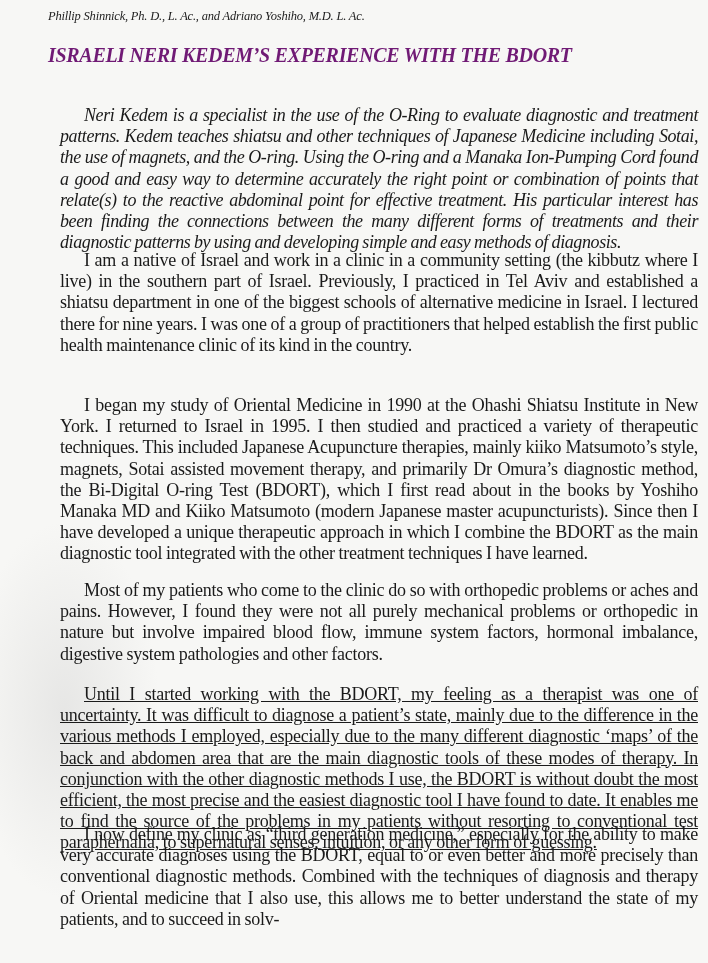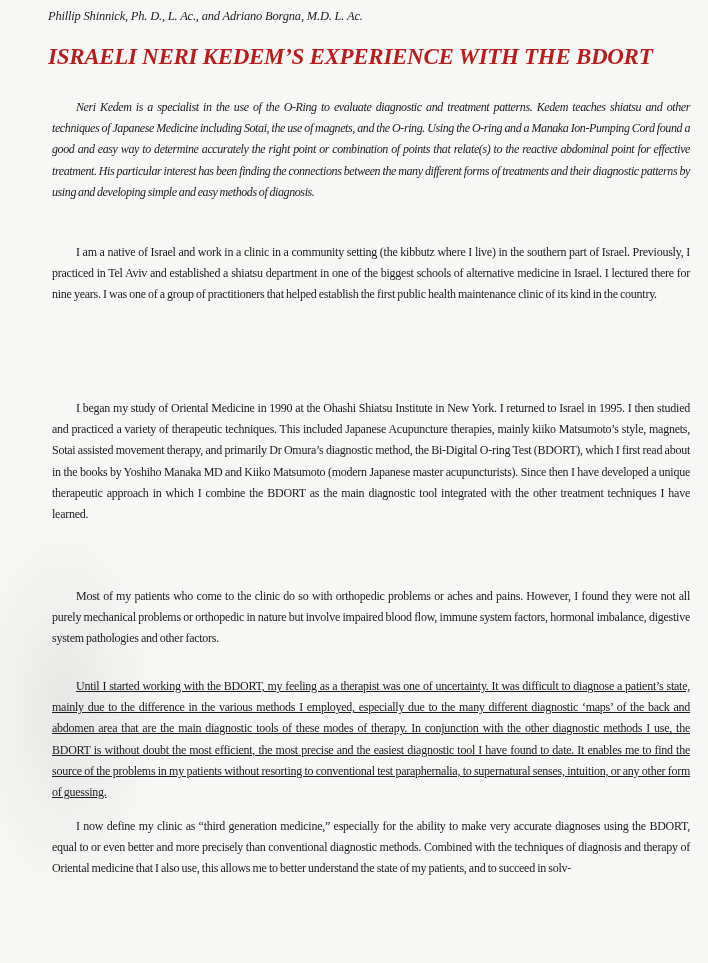--- a/index.html
+++ b/index.html
@@ -31,65 +31,65 @@
       color: #222;
       white-space: nowrap;
     }
     .title {
       position: absolute;
       top: 44px;
       left: 0;
       margin: 0;
       font-style: italic;
       font-weight: bold;
-      font-size: 23px;
+      font-size: 20px;
       letter-spacing: -0.3px;
-      color: #b91c1c;
+      color: #701a75;
       white-space: nowrap;
     }
     .para {
       position: absolute;
       left: 0;
       width: 638px;
-      margin: 4px;
-      font-size: 12px;
+      margin: 12px;
+      font-size: 18px;
       line-height: 21.2px;
       text-align: justify;
       text-indent: 24px;
       hyphens: manual;
       letter-spacing: -0.25px;
       word-spacing: -0.5px;
     }
     .para.intro {
       font-style: italic;
       letter-spacing: -0.4px;
     }
     .p0 { top: 93px; }
     .p1 { top: 238px; }
-    .p2 { top: 394px; }
-    .p3 { top: 582px; }
+    .p2 { top: 383px; }
+    .p3 { top: 568px; }
     .p4 { top: 672px; text-decoration: underline; }
     .p5 { top: 812px; }
     .shadow {
       position: absolute;
       left: 0;
       top: 520px;
       width: 160px;
       height: 380px;
       background: radial-gradient(ellipse at 40% 50%, rgba(200,200,200,0.35), rgba(247,247,245,0) 70%);
       pointer-events: none;
     }
   </style>
 </head>
 <body>
 
 <div class="shadow"></div>
 
 <div class="page">
-  <div class="running-head">Phillip Shinnick, Ph. D., L. Ac., and Adriano Borgna, M.D. L. Ac.</div>
+  <div class="running-head">Phillip Shinnick, Ph. D., L. Ac., and Adriano Yoshiho, M.D. L. Ac.</div>
   <h1 class="title">ISRAELI NERI KEDEM’S EXPERIENCE WITH THE BDORT</h1>
 
   <p class="para intro p0">Neri Kedem is a specialist in the use of the O-Ring to evaluate diagnostic and treatment patterns. Kedem teaches shiatsu and other techniques of Japanese Medicine including Sotai, the use of magnets, and the O-ring. Using the O-ring and a Manaka Ion-Pumping Cord found a good and easy way to de­termine accurately the right point or combination of points that relate(s) to the reactive abdominal point for effective treatment. His particular interest has been finding the connections between the many differ­ent forms of treatments and their diagnostic patterns by using and developing simple and easy methods of diagnosis.</p>
   <p class="para p1">I am a native of Israel and work in a clinic in a community setting (the kibbutz where I live) in the southern part of Israel. Previously, I practiced in Tel Aviv and established a shiatsu department in one of the biggest schools of alternative medicine in Israel. I lectured there for nine years. I was one of a group of practitioners that helped establish the first public health maintenance clinic of its kind in the country.</p>
   <p class="para p2">I began my study of Oriental Medicine in 1990 at the Ohashi Shiatsu Institute in New York. I returned to Israel in 1995. I then studied and practiced a variety of therapeutic techniques. This included Japanese Acupuncture therapies, mainly kiiko Matsumoto’s style, magnets, Sotai assist­ed movement therapy, and primarily Dr Omura’s diagnostic method, the Bi-Digital O-ring Test (BDORT), which I first read about in the books by Yoshiho Manaka MD and Kiiko Matsumoto (modern Japanese master acupuncturists). Since then I have developed a unique therapeutic ap­proach in which I combine the BDORT as the main diagnostic tool integrated with the other treat­ment techniques I have learned.</p>
   <p class="para p3">Most of my patients who come to the clinic do so with orthopedic problems or aches and pains. However, I found they were not all purely mechanical problems or orthopedic in nature but involve impaired blood flow, immune system factors, hormonal imbalance, digestive system pathologies and other factors.</p>
   <p class="para p4">Until I started working with the BDORT, my feeling as a therapist was one of uncertainty. It was difficult to diagnose a patient’s state, mainly due to the difference in the various methods I em­ployed, especially due to the many different diagnostic ‘maps’ of the back and abdomen area that are the main diagnostic tools of these modes of therapy. In conjunction with the other diagnostic methods I use, the BDORT is without doubt the most efficient, the most precise and the easiest diagnostic tool I have found to date. It enables me to find the source of the problems in my patients without resorting to conventional test paraphernalia, to supernatural senses, intuition, or any other form of guessing.</p>
   <p class="para p5">I now define my clinic as “third generation medicine,” especially for the ability to make very ac­curate diagnoses using the BDORT, equal to or even better and more precisely than conventional diagnostic methods. Combined with the techniques of diagnosis and therapy of Oriental medicine that I also use, this allows me to better understand the state of my patients, and to succeed in solv-</p>
 </div>
 

